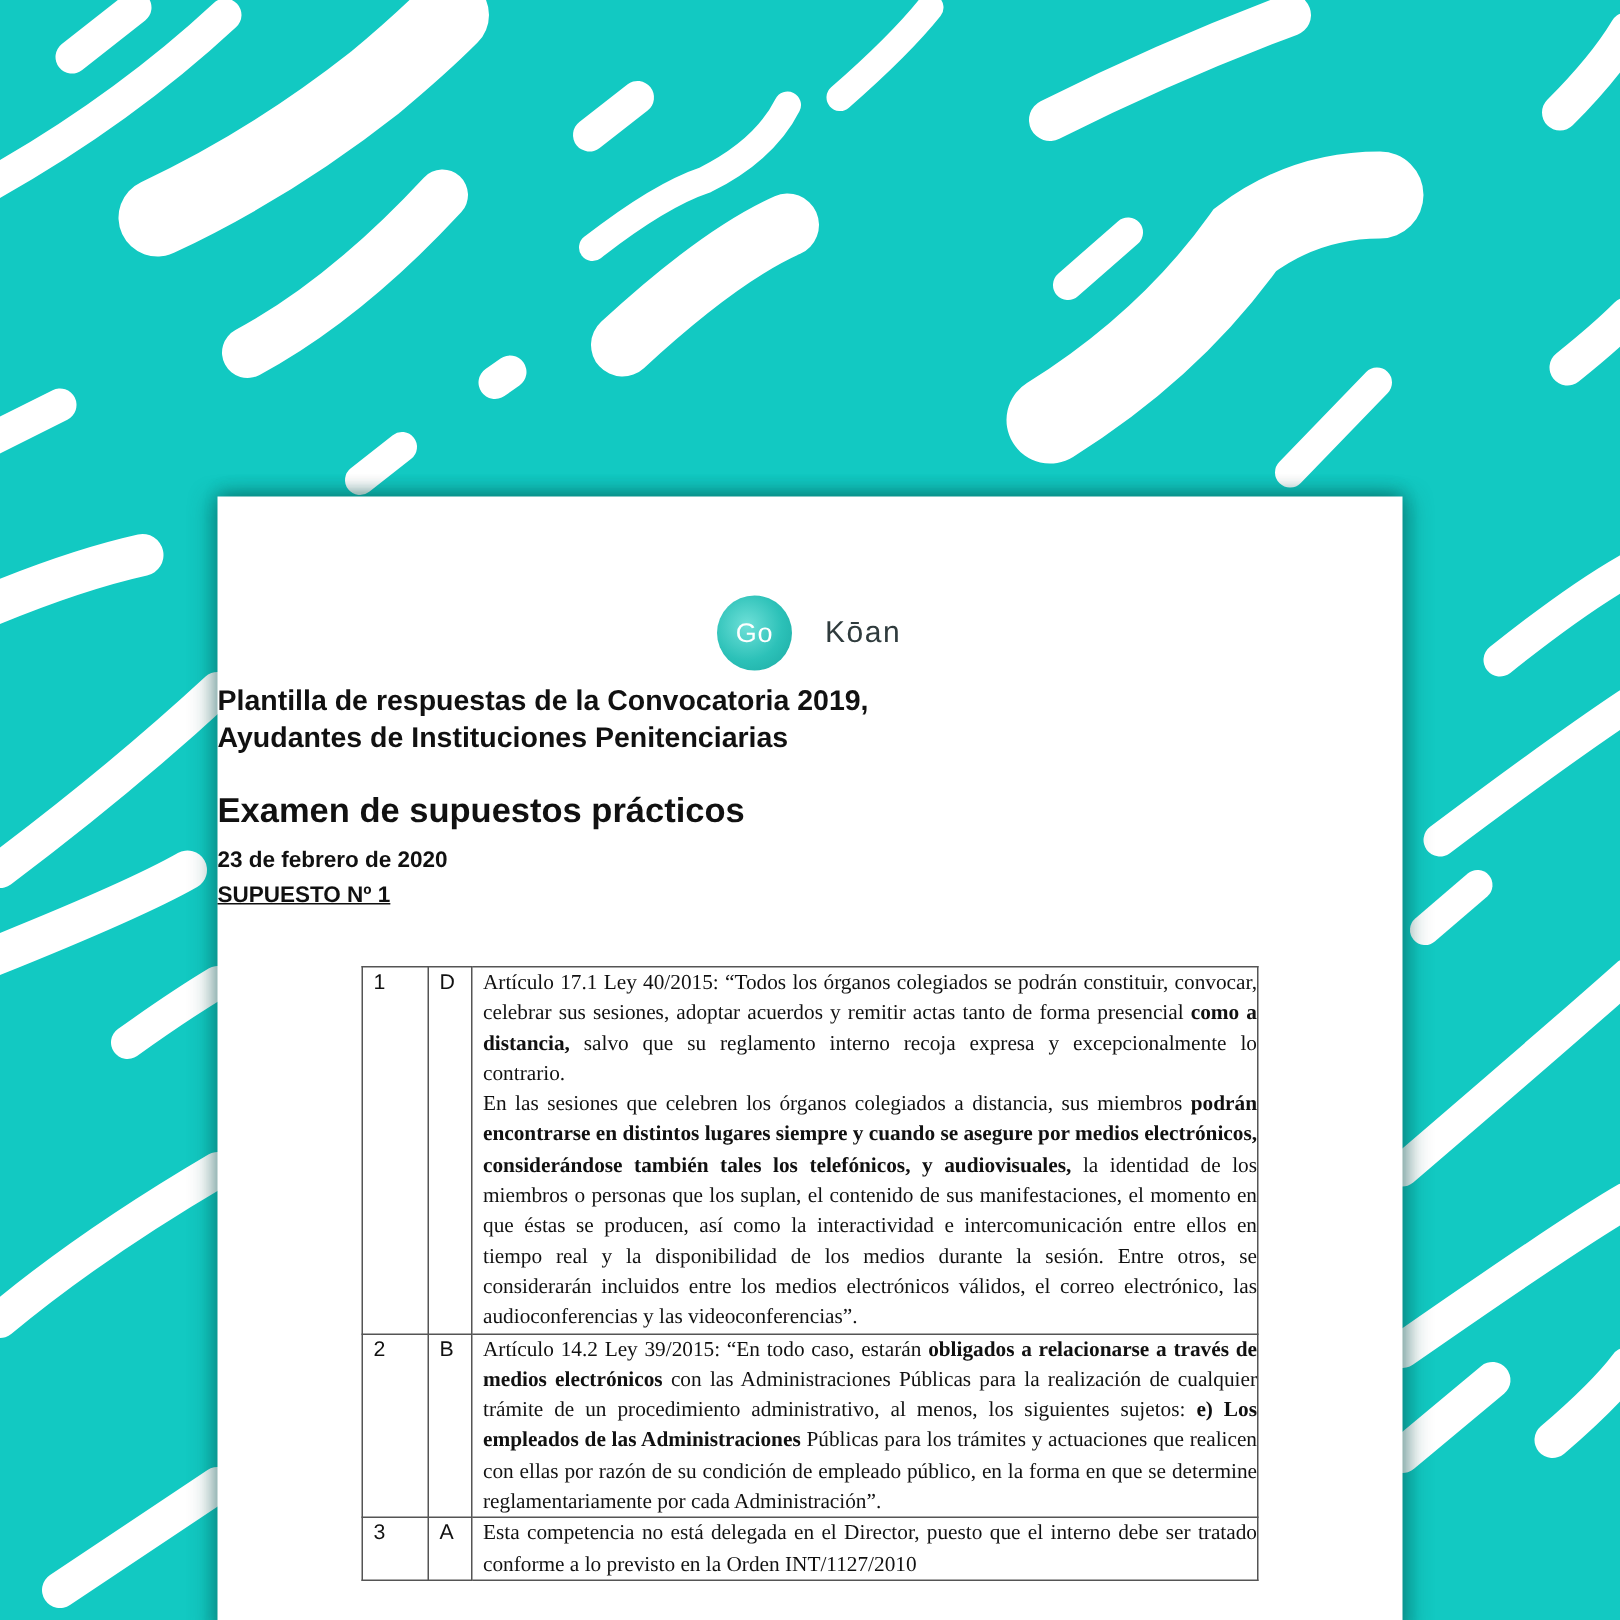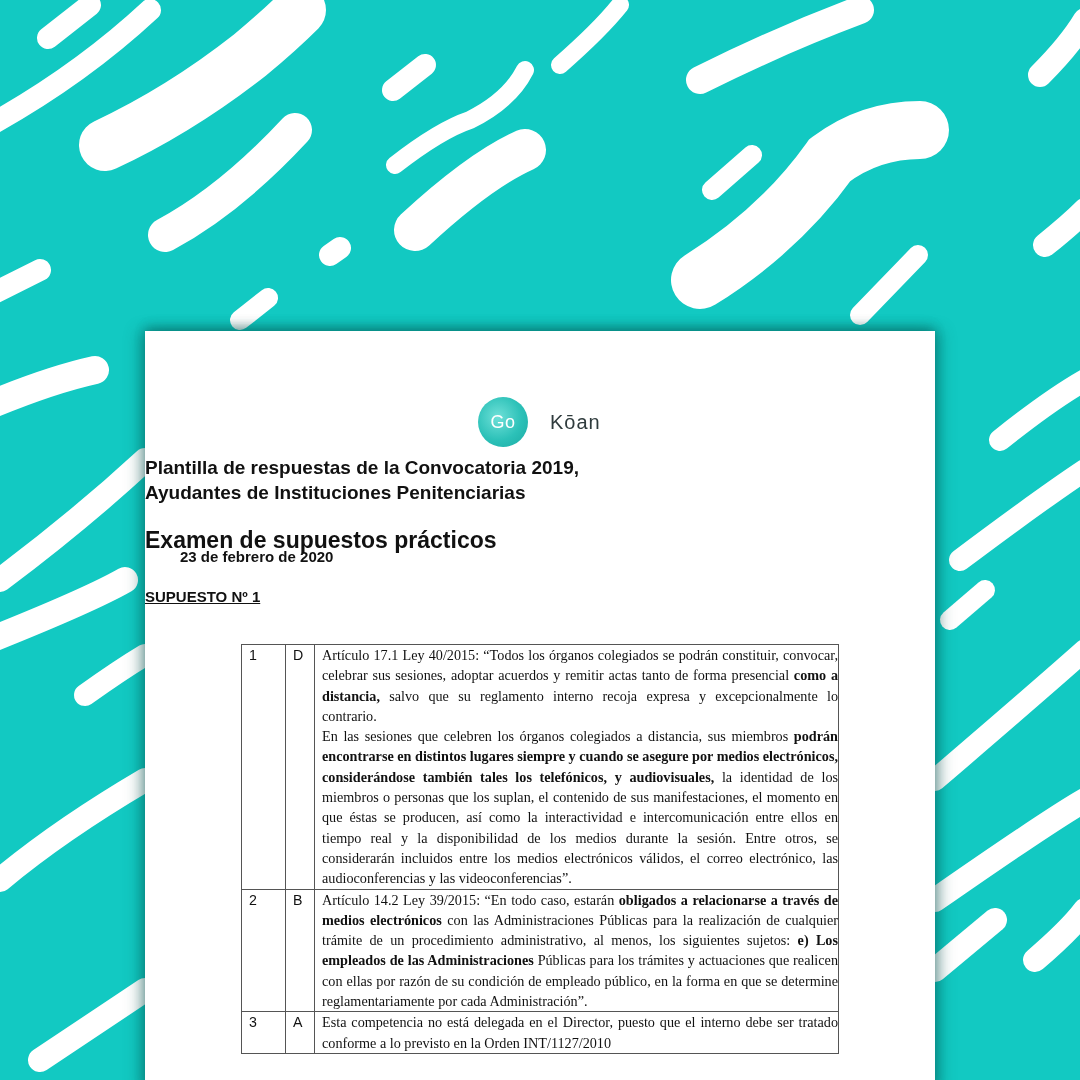--- a/index.html
+++ b/index.html
@@ -23,21 +23,21 @@
     display:flex; align-items:center; justify-content:center;
     color:#ffffff; font-size:18px; letter-spacing:0.5px;
   }
   .logo-text { margin-left:22px; font-size:20px; color:#2f3b3d; letter-spacing:1px; }
   .title {
     position:absolute; left:0; width:790px; text-align:left; color:#111;
     font-weight:bold;
   }
   .t1 { top:124px; font-size:19px; line-height:25px; }
   .t2 { top:186px; font-size:23px; line-height:25px;margin-top:11px; }
-  .t3 { top:216px; font-size:15px; line-height:20px;padding-left:35px; }
+  .t3 { top:233px; font-size:15px; line-height:20px; }
   .t4 { top:256px; font-size:15px; line-height:20px;text-decoration:underline; }
   table.answers {
     position:absolute; left:96px; top:313px; width:598px;
     border-collapse:collapse; color:#111;
     font-size:14.2px; line-height:20.3px;
   }
   table.answers td {
     border:1px solid #555; vertical-align:top; padding:0 0 0 7px;
   }
   td.num { width:36px; padding-left:9px; }

